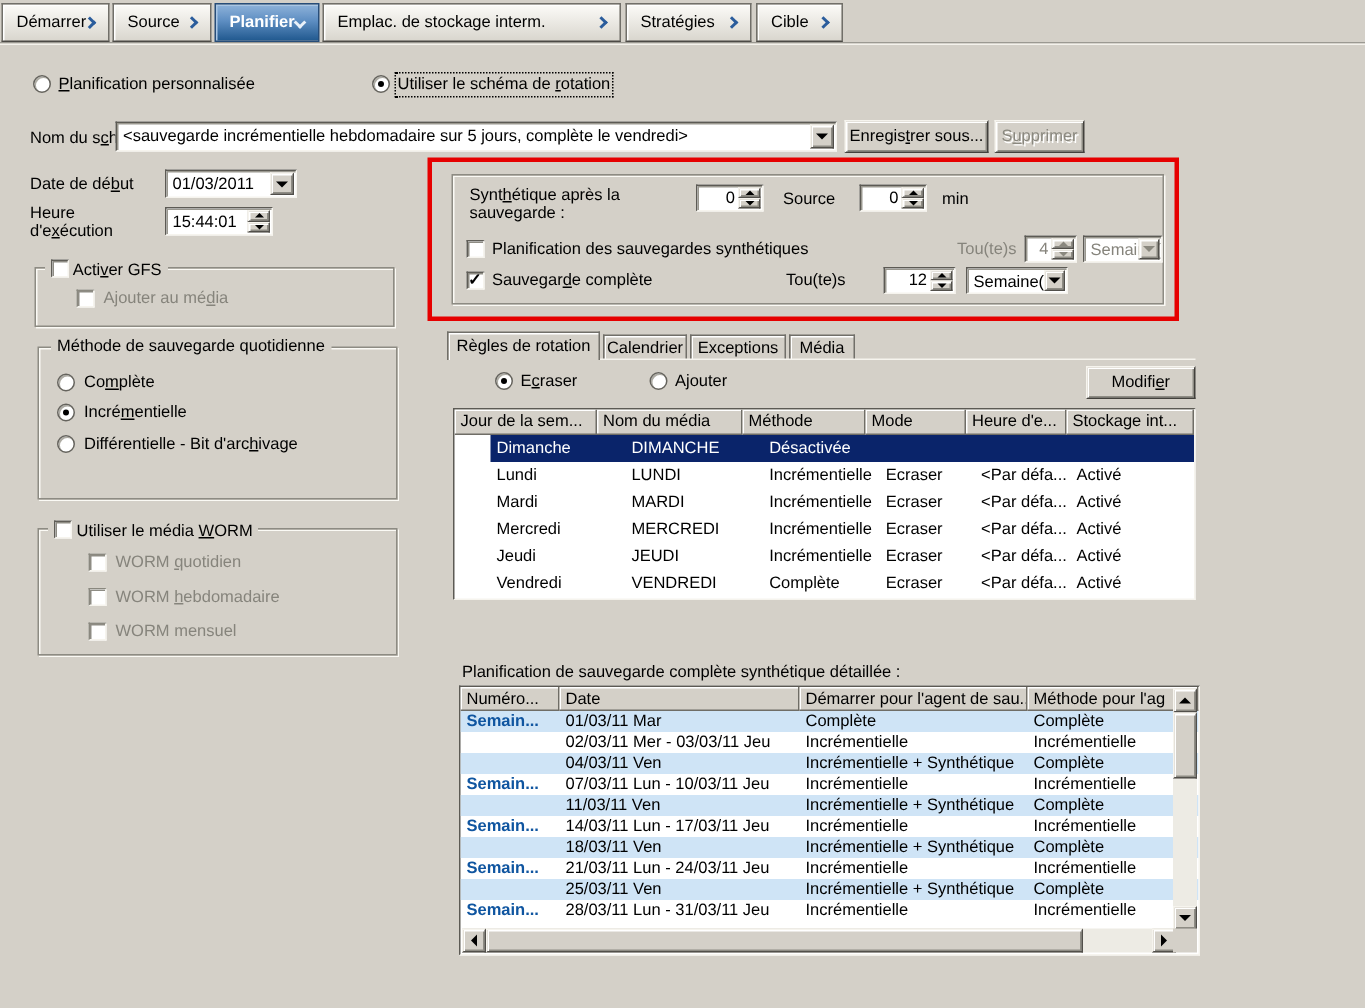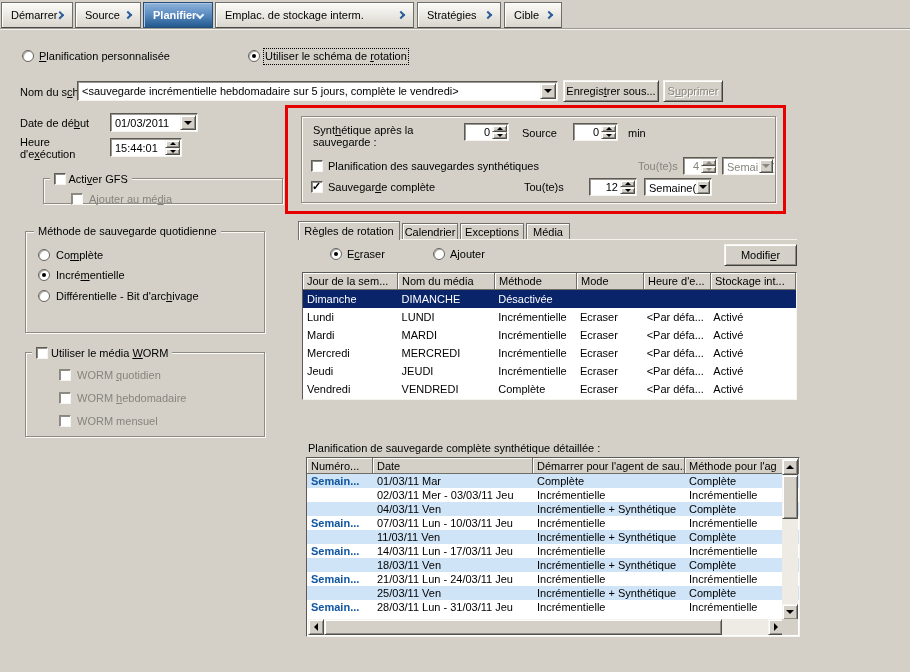--- a/index.html
+++ b/index.html
@@ -66,21 +66,21 @@
   .rtab { position:absolute; display:flex; align-items:center; justify-content:center; white-space:nowrap;
     background:#d4d0c8; border:1px solid #716f69; border-bottom:none; box-shadow:inset 1px 1px 0 #fff; cursor:default; }
   .rtabline { position:absolute; border-top:1px solid #f6f4ee; }
 
   
   .tbl { position:absolute; background:#fff; border:1px solid; border-color:#5c5a54 #f6f4ee #f6f4ee #5c5a54; overflow:hidden; }
   .thead { display:flex; }
   .th { background:#d4d0c8; border-right:1px solid #6f6d66; border-bottom:1px solid #6f6d66;
     box-shadow:inset 1px 1px 0 #fff; padding:2px 2px 0 4px; white-space:nowrap; overflow:hidden; cursor:default; }
   .th:last-child { flex:1; }
-  .tr { display:flex; height:18px; align-items:center; cursor:default; }
+  .tr { display:flex; height:18px; align-items:center; cursor:default;margin-left:24px; }
   .td { padding:0 3px 0 4px; white-space:nowrap; overflow:hidden; height:100%; display:flex; align-items:center; }
   .tr.sel { background:#0a246a; color:#fff; }
   .r2 { display:flex; height:14px; align-items:center; line-height:13px; cursor:default; }
   .r2.alt { background:#cfe4f6; }
   .wk { font-weight:bold; color:#0f55a0; }
 
   
   .vscroll { position:absolute; top:1px; right:1px; width:16px; background:#edebe4; }
   .hscroll { position:absolute; left:1px; bottom:1px; height:16px; background:#edebe4; }
   .sbtn { position:absolute; display:flex; align-items:center; justify-content:center; }
@@ -150,21 +150,21 @@
     <div class="spinbtns">
       <div class="raise">
           <span class="sm ar-u"></span>
         </div>
       <div class="raise">
           <span class="sm ar-d"></span>
         </div>
     </div>
   </div>
 
-  <div class="gbox" style="left:43px;top:178px;width:240px;height:26px">
+  <div class="gbox" style="left:23px;top:178px;width:240px;height:40px">
     <div class="legend" style="left:6px">
       <span class="cb" style="position:relative;display:inline-block;top:2px"></span>
       <span>Acti<u>v</u>er GFS</span>
     </div>
     <span class="cb off2" style="left:27px;top:14px"></span>
     <span class="lbl dis" style="left:45px;top:14px">Ajouter au mé<u>d</u>ia</span>
   </div>
 
   <div class="redbox" style="left:285px;top:105px;width:501px;height:109px"></div>
   <div class="gbox" style="left:301px;top:116px;width:475px;height:87px;background:#d4d0c8">

